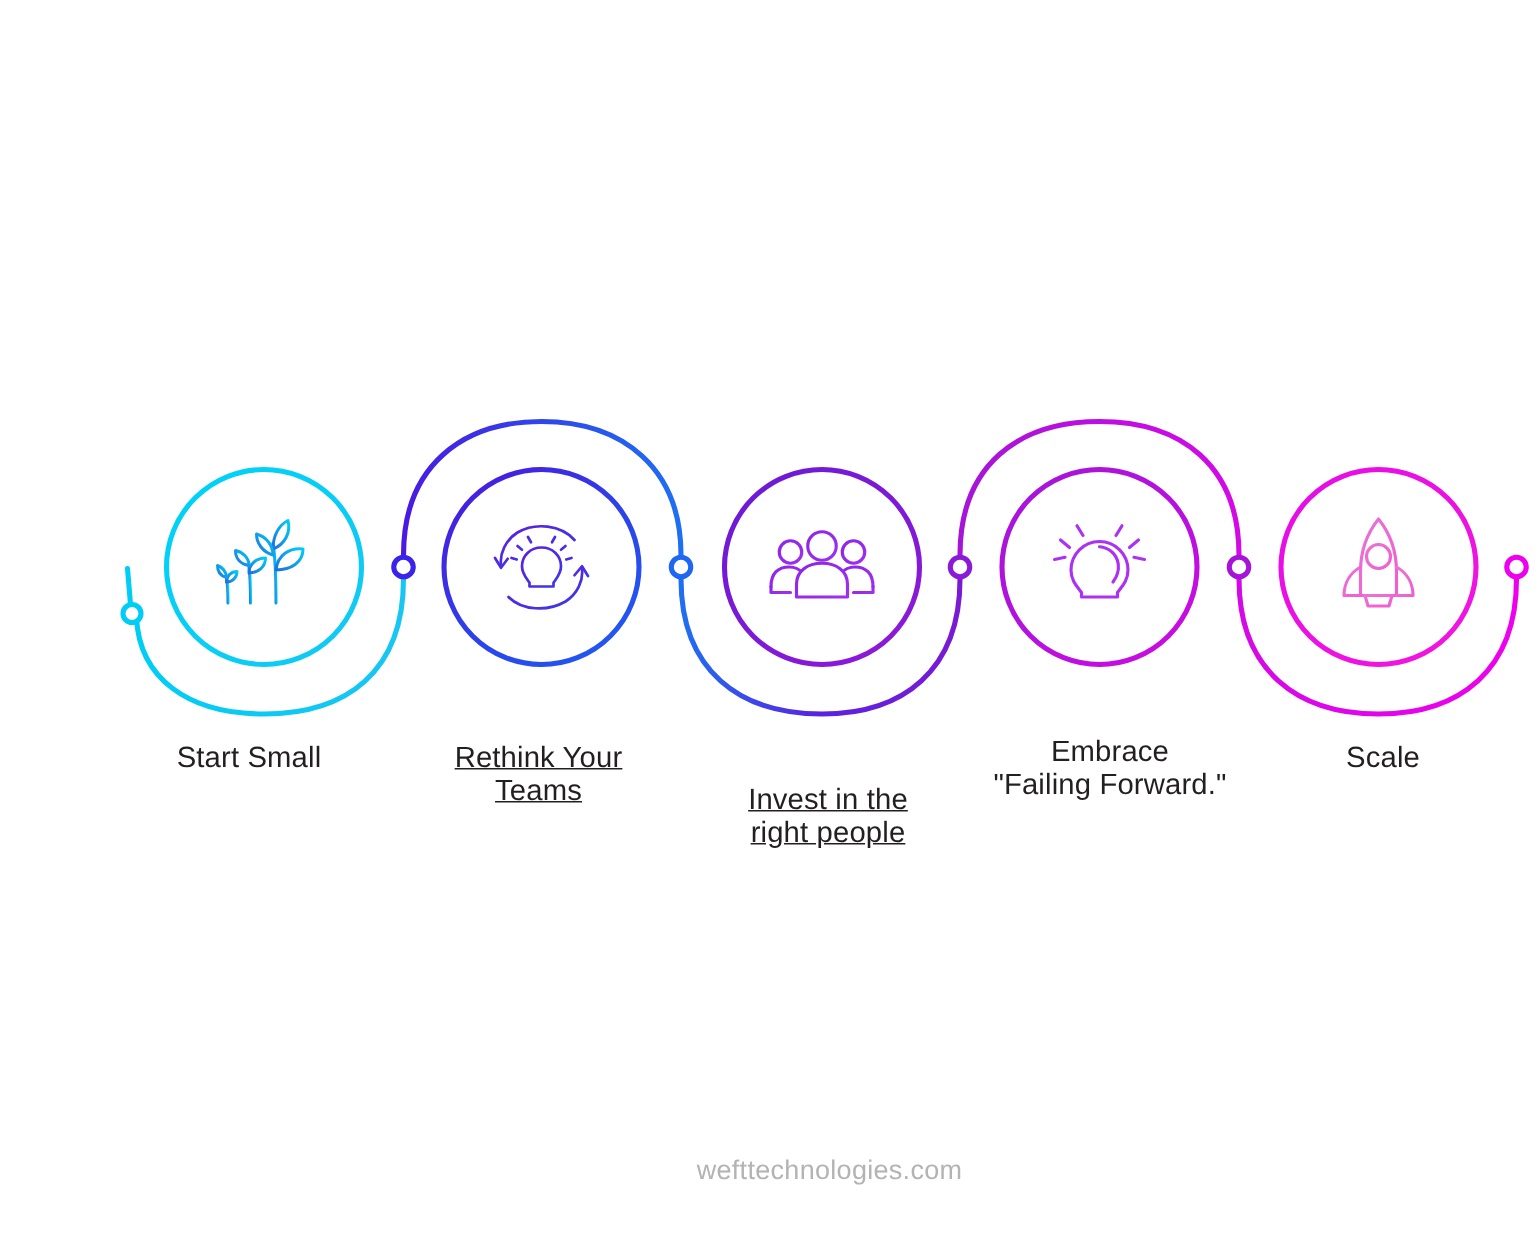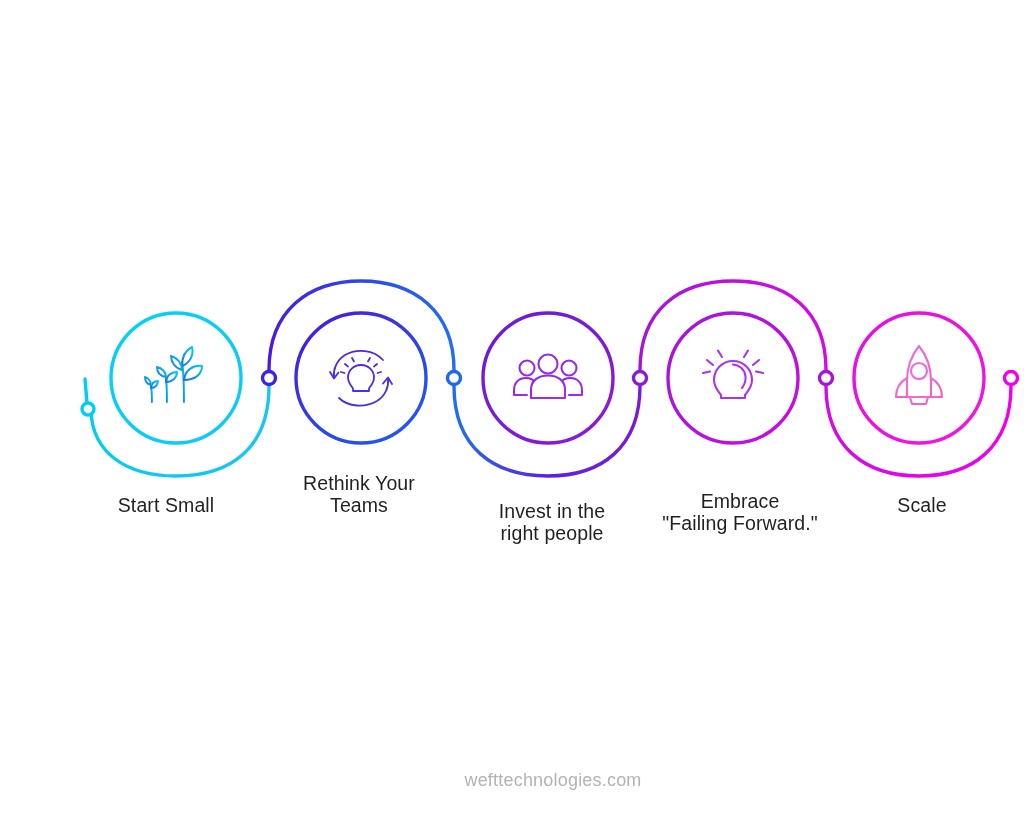--- a/index.html
+++ b/index.html
@@ -256,22 +256,22 @@
 
       <path d="M -9 19 L -7 26 L 7 26 L 9 19 Z"></path>
 
       <path d="M -5 29 L -5 34"></path>
       <path d="M 0 29 L 0 36"></path>
       <path d="M 5 29 L 5 34"></path>
     </g>
   </svg>
 
   <div class="step-label" style="left:125px;top:495px;width:240px;">Start Small</div>
-  <div class="step-label" style="left:318px;top:473px;width:240px;">Rethink Your
+  <div class="step-label" style="left:318px;top:495px;width:240px;text-decoration:underline;">Rethink Your
 Teams</div>
-  <div class="step-label" style="left:511px;top:501px;width:240px;">Invest in the
+  <div class="step-label" style="left:511px;top:523px;width:240px;text-decoration:underline;">Invest in the
 right people</div>
   <div class="step-label" style="left:699px;top:491px;width:260px;text-align:center;">Embrace
 "Failing Forward."</div>
   <div class="step-label" style="left:881px;top:495px;width:240px;">Scale</div>
 
   <div id="footer">wefttechnologies.com</div>
 </div>
 
 </body></html>

